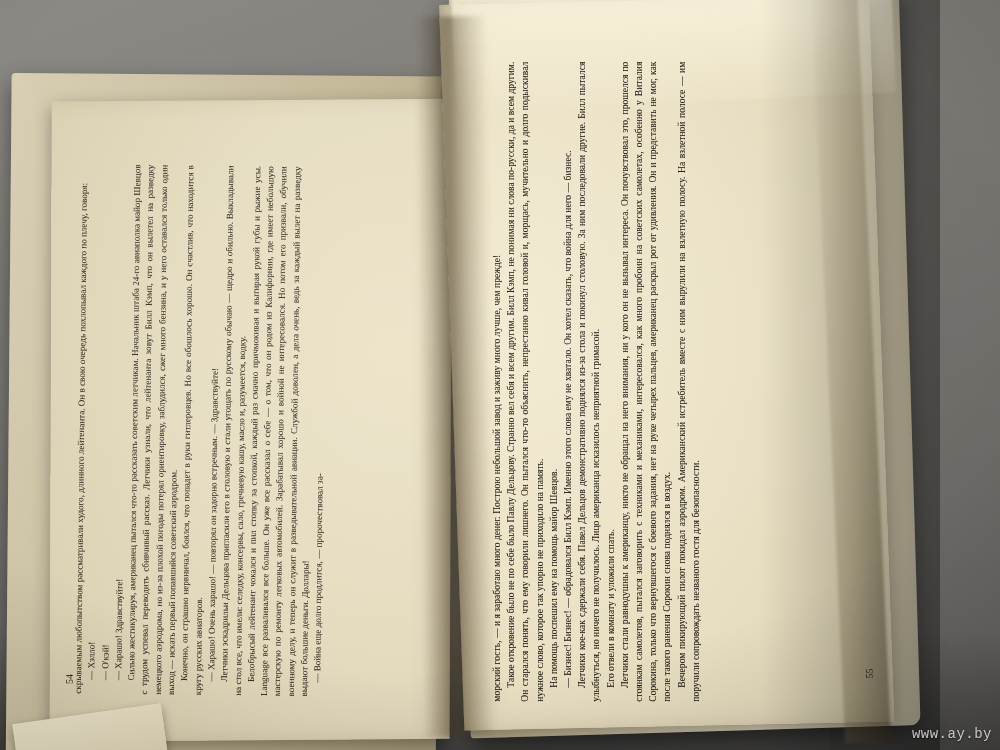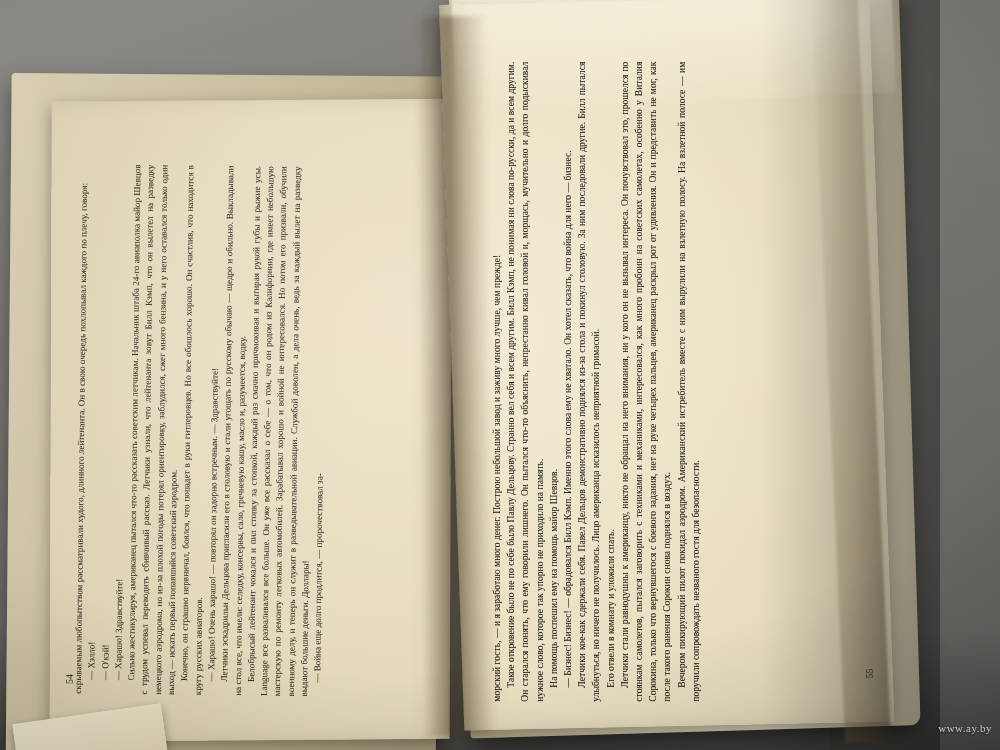--- a/index.html
+++ b/index.html
@@ -187,23 +187,23 @@
     position: absolute;
     right: 60px; top: 0;
     width: 180px; height: 750px;
     background: linear-gradient(90deg, rgba(0,0,0,0.0), rgba(0,0,0,0.35));
     pointer-events: none;
   }
 
   .watermark {
     position: absolute;
     right: 8px;
-    bottom: 16px;
-    font-family: Liberation Serif, serif;
-    font-size: 11px;
+    bottom: 8px;
+    font-family: Liberation Mono, monospace;
+    font-size: 14px;
     color: rgba(250,250,250,0.75);
     letter-spacing: 0.5px;
     text-shadow: 0 1px 2px rgba(0,0,0,0.6);
   }
 </style>
 </head>
 <body>
 
 <div id="stage">
 

